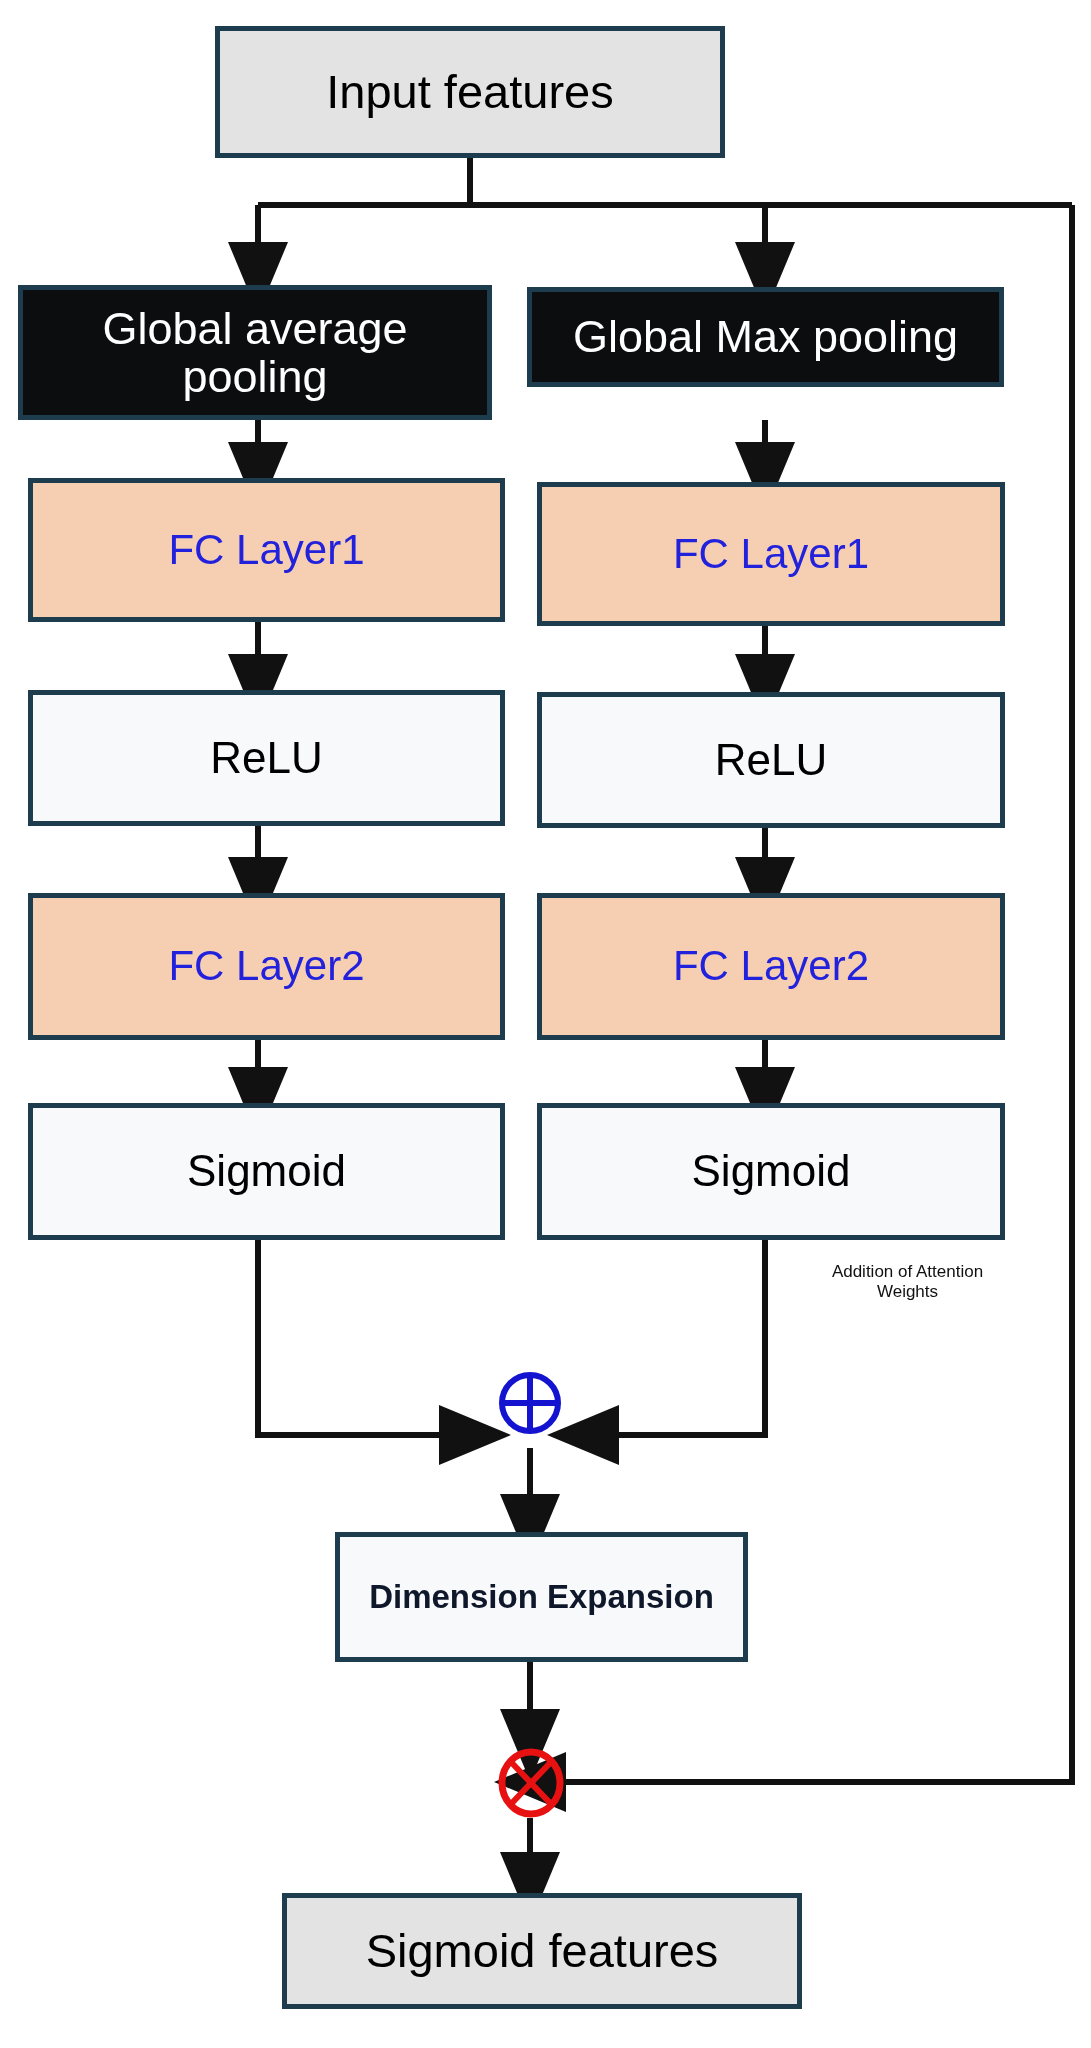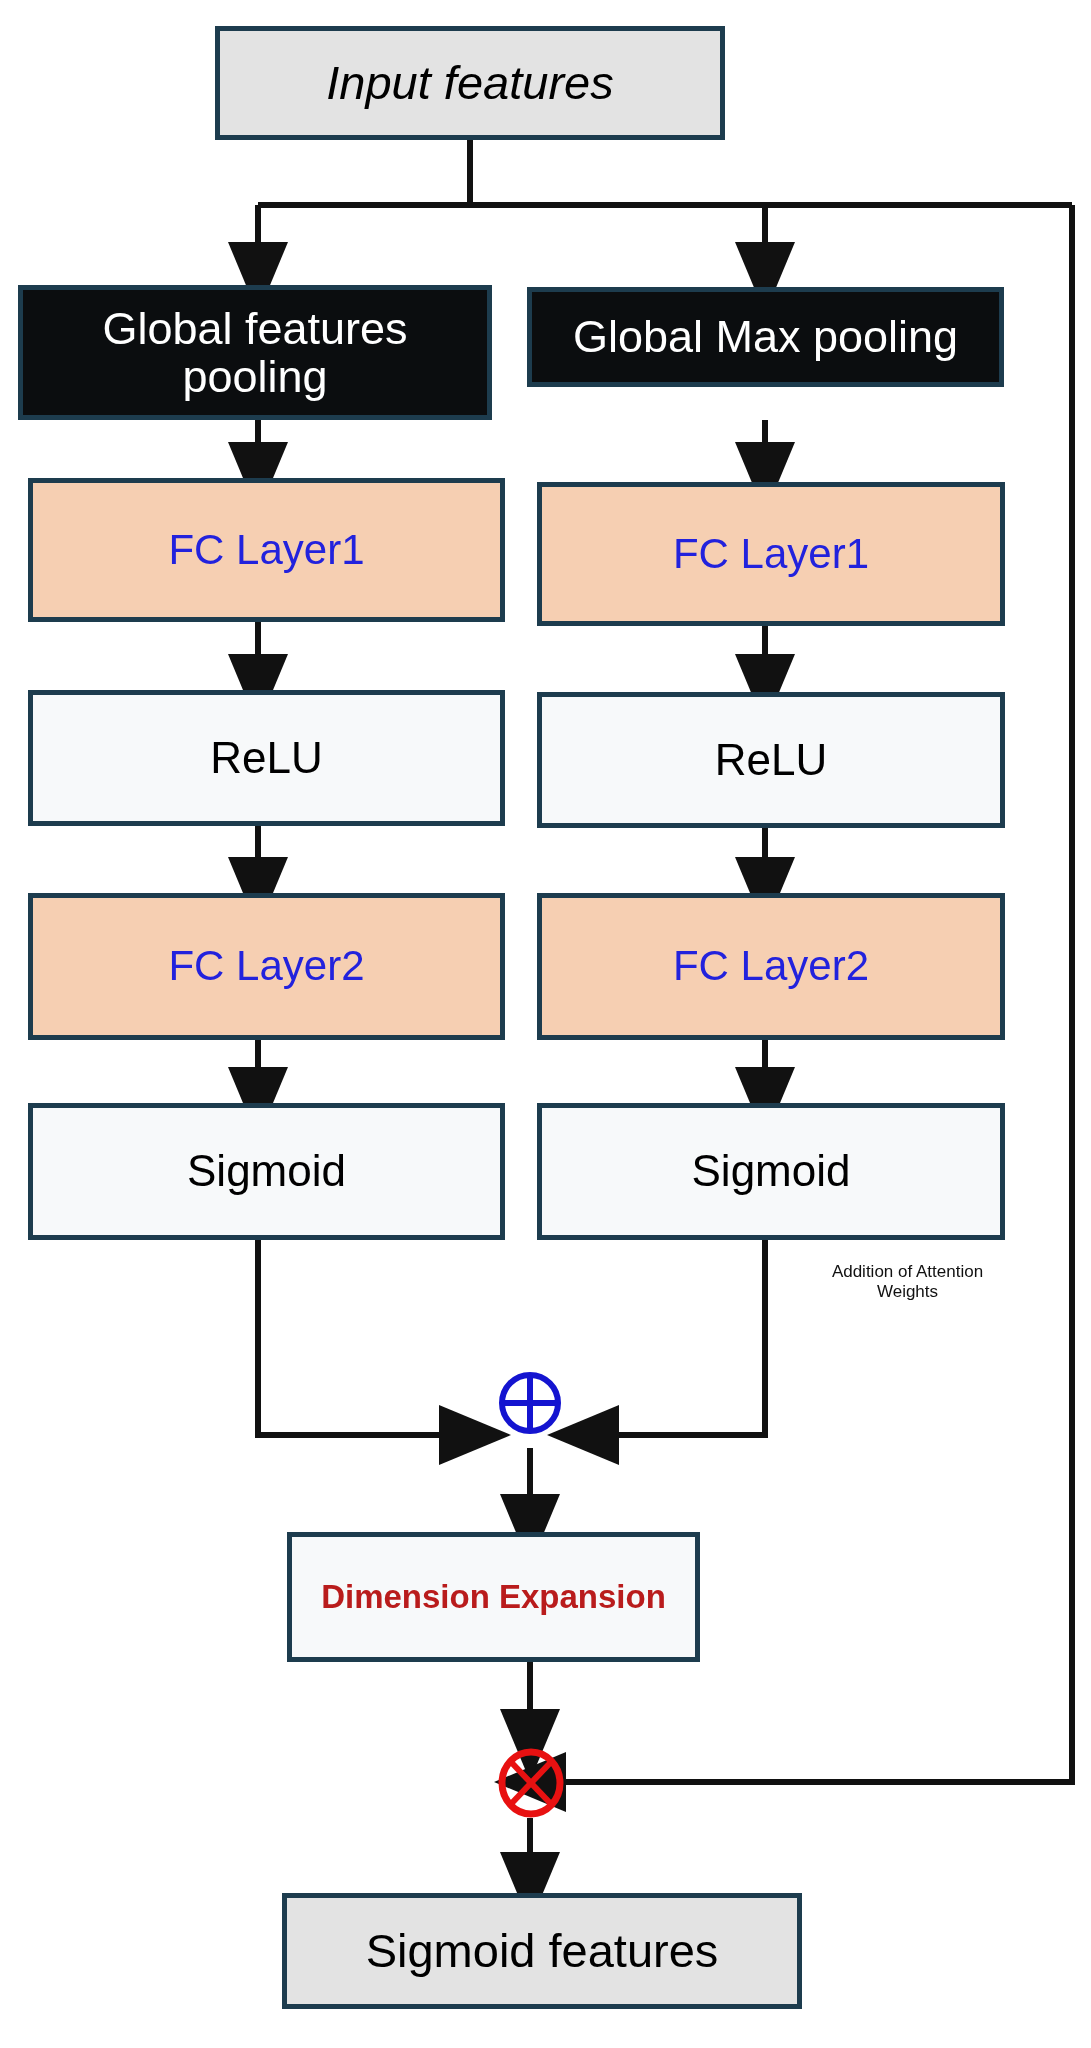--- a/index.html
+++ b/index.html
@@ -3,21 +3,21 @@
 <meta charset="utf-8">
 <style>
   html,body{margin:0;padding:0;background:#ffffff;}
   body{width:1091px;height:2048px;font-family:"Liberation Sans",sans-serif;}
   #canvas{position:relative;width:1091px;height:2048px;overflow:hidden;background:#fff;}
   .node{position:absolute;box-sizing:border-box;display:flex;align-items:center;justify-content:center;text-align:center;line-height:1.05;}
   .n-gray{background:#e3e3e3;border:5px solid #1d3c4e;color:#000;font-size:47px;}
   .n-black{background:#0b0d0f;border:5px solid #1d3c4e;color:#ffffff;font-size:45px;}
   .n-peach{background:#f6cfb2;border:5px solid #1d3c4e;color:#2222dd;font-size:42px;}
   .n-white{background:#f7f9fa;border:5px solid #1d3c4e;color:#000;font-size:44px;align-items:center;}
-  .n-dim{background:#f7f9fa;border:5px solid #1d3c4e;color:#b91c1c;font-size:33px;font-weight:bold;}
+  .n-dim{background:#f7f9fa;border:5px solid #1d3c4e;color:#0f172a;font-size:33px;font-weight:bold;margin-left:48px;}
   .side-label{position:absolute;font-size:17px;color:#111;text-align:center;line-height:1.18;}
   svg.wires{position:absolute;left:0;top:0;width:1091px;height:2048px;pointer-events:none;}
   .op{position:absolute;}
 </style>
 </head>
 <body>
 
 <div id="canvas">
 
   <svg class="wires" viewBox="0 0 1091 2048" preserveAspectRatio="none">
@@ -48,26 +48,26 @@
       <path d="M765,826 L765,893" marker-end="url(#ah)"></path>
       <path d="M765,1040 L765,1103" marker-end="url(#ah)"></path>
       <path d="M765,1240 L765,1435 L583,1435" marker-end="url(#ah)"></path>
 
       <path d="M530,1448 L530,1530" marker-end="url(#ah)"></path>
       <path d="M530,1662 L530,1745" marker-end="url(#ah)"></path>
       <path d="M530,1818 L530,1888" marker-end="url(#ah)"></path>
     </g>
   </svg>
 
-  <div class="node n-gray" style="left:215px;top:26px;width:510px;height:114px;font-style:italic;">
+  <div class="node n-gray" style="left:215px;top:26px;width:510px;height:132px;">
     <span>Input features</span>
   </div>
 
   <div class="node n-black" style="left:18px;top:285px;width:474px;height:135px;padding:0 8px;">
-    <span>Global features pooling</span>
+    <span>Global average pooling</span>
   </div>
 
   <div class="node n-black" style="left:527px;top:287px;width:477px;height:100px;padding:4px 8px;">
     <span>Global Max pooling</span>
   </div>
 
   <div class="node n-peach" style="left:28px;top:478px;width:477px;height:144px;">
     <span>FC Layer1</span>
   </div>
 

